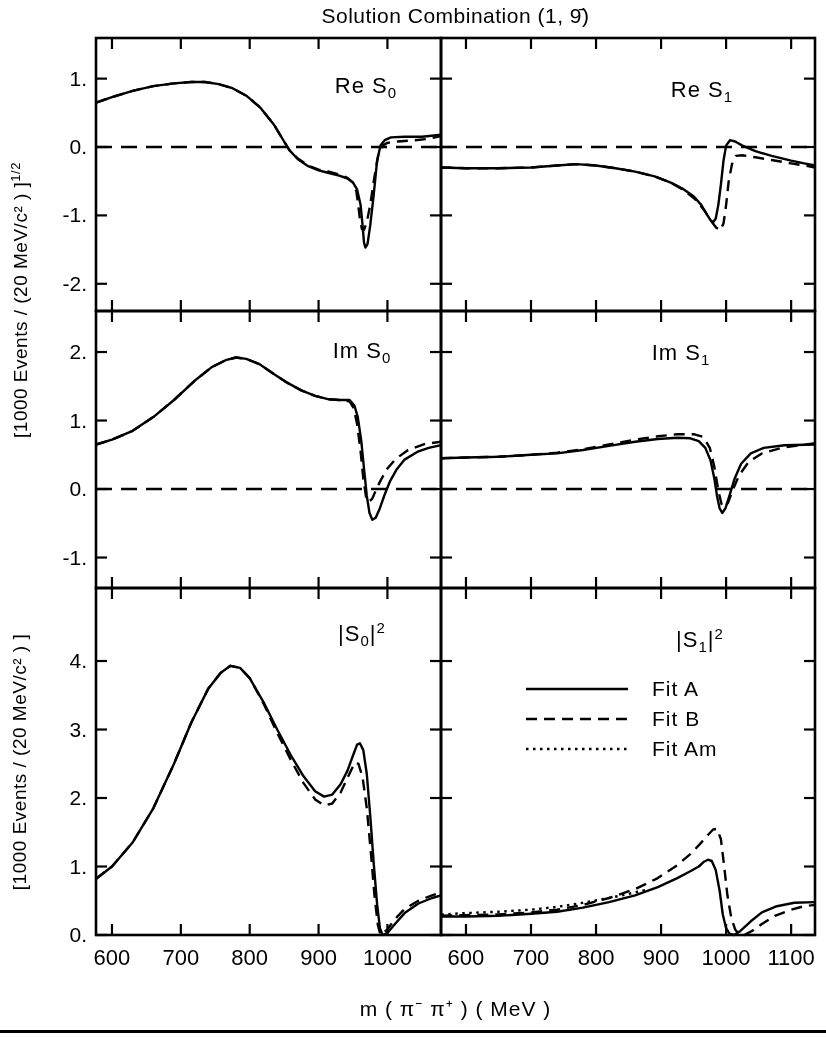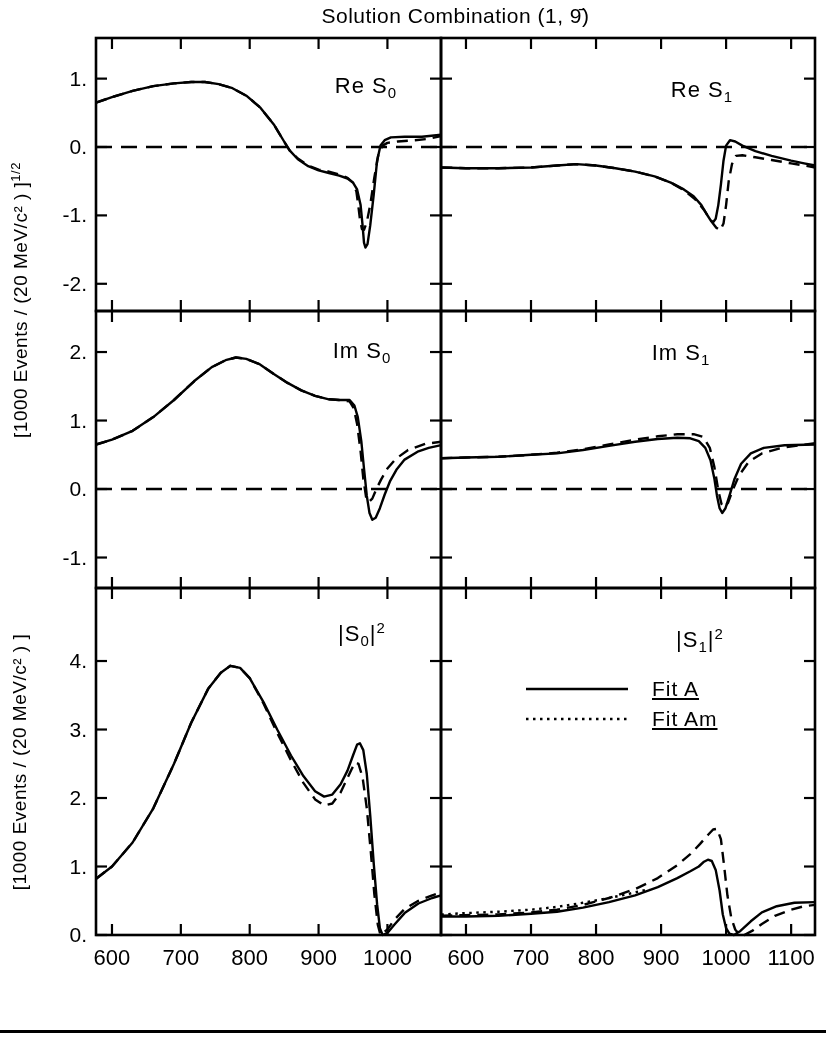--- a/index.html
+++ b/index.html
@@ -23,21 +23,21 @@
   #ylab-top{left:20px;top:300px;}
   #ylab-bottom{left:20px;top:762px;}
   .y-axis-label sup{font-size:13px;}
   .panel-label{
     position:absolute;transform:translate(-50%,-50%);font-size:22px;
     white-space:nowrap;letter-spacing:1px;
   }
   .panel-label sub{font-size:15px;}
   .panel-label sup{font-size:15px;}
   #legend{position:absolute;left:524px;top:674px;}
-  .legend-row{display:flex;align-items:center;height:30px;text-decoration:underline;}
+  .legend-row{display:flex;align-items:center;height:30px;}
   .legend-sample{width:106px;height:30px;display:block;}
   .legend-label{margin-left:22px;font-size:21px;white-space:nowrap;letter-spacing:1px;}
   .bottom-rule{position:absolute;left:0;top:1030px;width:826px;height:3px;background:#000;}
   svg text{font-family:"Liberation Sans", sans-serif;fill:#000;}
 </style>
 </head>
 <body>
 
 <div id="figure">
 
@@ -220,39 +220,46 @@
         <polyline points="441.3,914.5 466.0,913.1 498.5,911.7 531.0,909.7 557.0,906.9 583.0,902.8 605.8,898.7 625.3,894.6 640.3,891.2 649.4,889.1" fill="none" stroke="#000000" stroke-width="2.4" stroke-linejoin="round" stroke-linecap="butt" stroke-dasharray="2.5 4.5"></polyline>
       </g>
     </svg>
 
   <div class="fig-title">Solution Combination  (1, 9̄)</div>
 
   <div class="y-axis-label" id="ylab-top"><span>[1000 Events / (20 MeV/c² ) ]</span><sup>1/2</sup></div>
 
   <div class="y-axis-label" id="ylab-bottom"><span>[1000 Events / (20 MeV/c² ) ]</span></div>
 
+  <div class="x-axis-label">m ( π⁻ π⁺ )   ( MeV )</div>
 
   <div id="panel-labels">
       <div class="panel-label" style="left: 366px; top: 87px;"><span>Re S</span><sub>0</sub></div>
       <div class="panel-label" style="left: 702px; top: 91px;"><span>Re S</span><sub>1</sub></div>
       <div class="panel-label" style="left: 362px; top: 352px;"><span>Im S</span><sub>0</sub></div>
       <div class="panel-label" style="left: 681px; top: 354px;"><span>Im S</span><sub>1</sub></div>
       <div class="panel-label" style="left: 362px; top: 634px;"><span>|S</span><sub>0</sub><span>|</span><sup>2</sup></div>
       <div class="panel-label" style="left: 700px; top: 640px; text-align: center;"><span>|S</span><sub>1</sub><span>|</span><sup>2</sup></div>
     </div>
 
   <div id="legend">
       <div class="legend-row">
         <svg class="legend-sample" width="106" height="30">
           <line x1="2" y1="15" x2="104" y2="15" stroke="#000000" stroke-width="2.4"></line>
         </svg>
         <span class="legend-label">Fit A</span>
       </div>
       <div class="legend-row">
         <svg class="legend-sample" width="106" height="30">
+          <line x1="2" y1="15" x2="104" y2="15" stroke="#000000" stroke-width="2.4" stroke-dasharray="11 7"></line>
+        </svg>
+        <span class="legend-label">Fit B</span>
+      </div>
+      <div class="legend-row">
+        <svg class="legend-sample" width="106" height="30">
           <line x1="2" y1="15" x2="104" y2="15" stroke="#000000" stroke-width="2.4" stroke-dasharray="2.5 4.5"></line>
         </svg>
         <span class="legend-label">Fit Am</span>
       </div>
     </div>
 
   <div class="bottom-rule"></div>
 
 </div>
 

